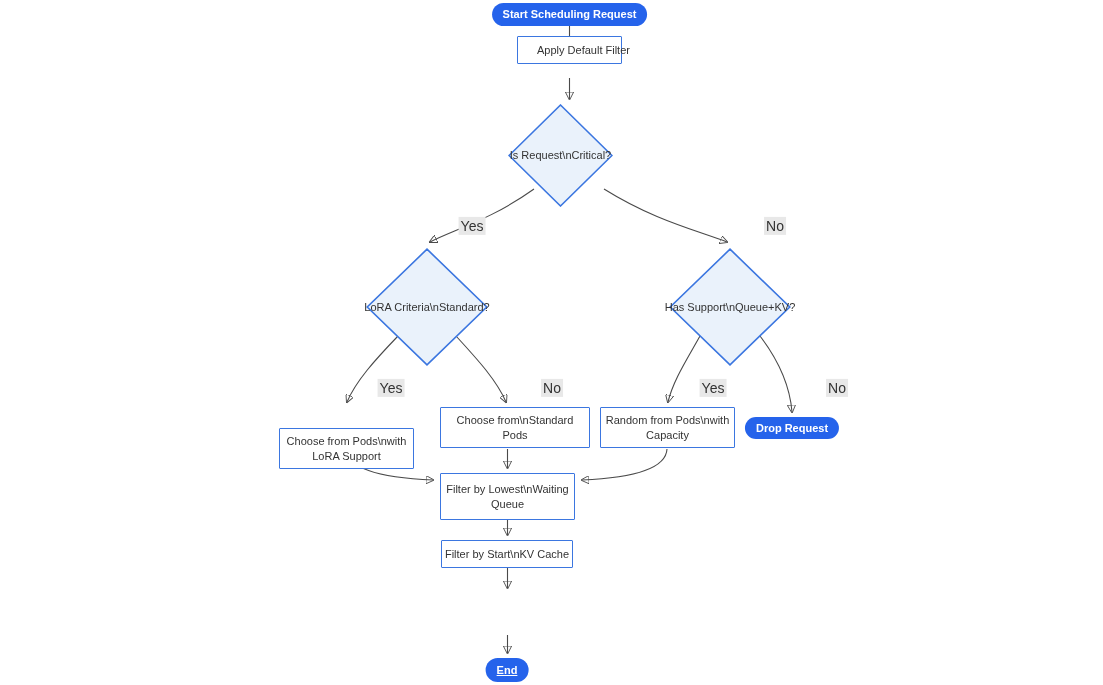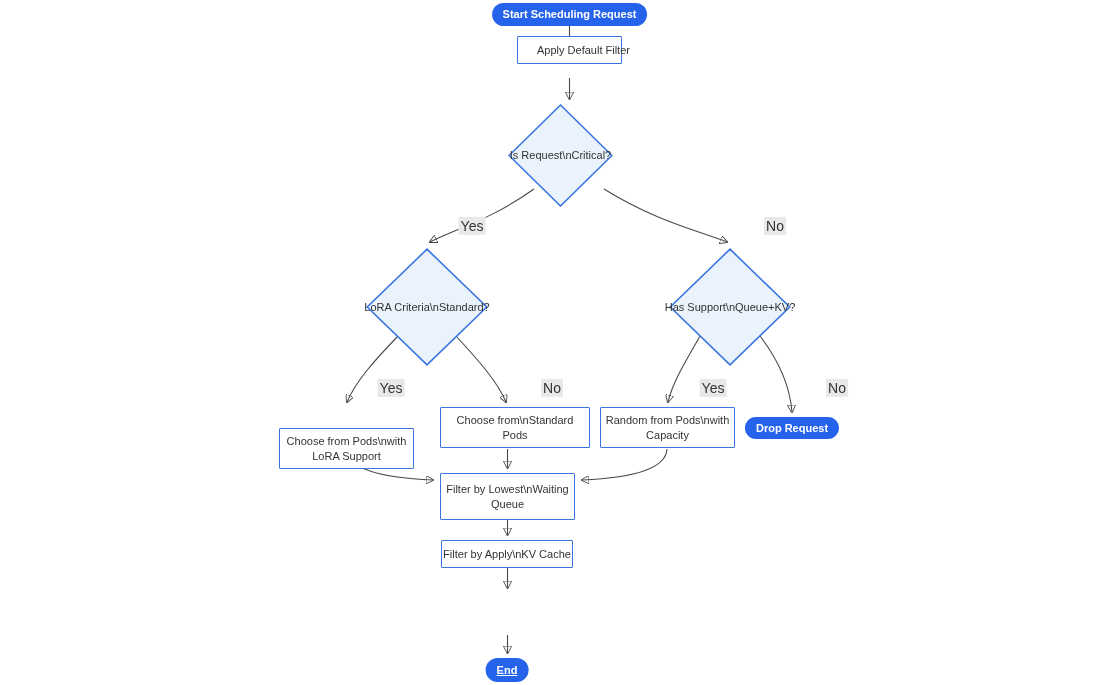--- a/index.html
+++ b/index.html
@@ -146,21 +146,21 @@
 
   <div class="node pill" style="left:792px; top:417px; height:22px;">
     <span class="node-label">Drop Request</span>
   </div>
 
   <div class="node rect" style="left:440px; top:473px; width:135px; height:47px;">
     <span class="node-label">Filter by Lowest\nWaiting Queue</span>
   </div>
 
   <div class="node rect nowrap" style="left:441px; top:540px; width:132px; height:28px;">
-    <span class="node-label">Filter by Apply\nKV Cache</span>
+    <span class="node-label">Filter by Start\nKV Cache</span>
   </div>
 
 
   <div class="node pill" style="left:507px; top:658px; height:24px; border-radius:12px;text-decoration:underline;">
     <span class="node-label">End</span>
   </div>
 
   <span class="edge-label" style="left:427px; top:226px;">Yes</span>
   <span class="edge-label" style="left:730px; top:226px;">No</span>
   <span class="edge-label" style="left:346px; top:388px;">Yes</span>

